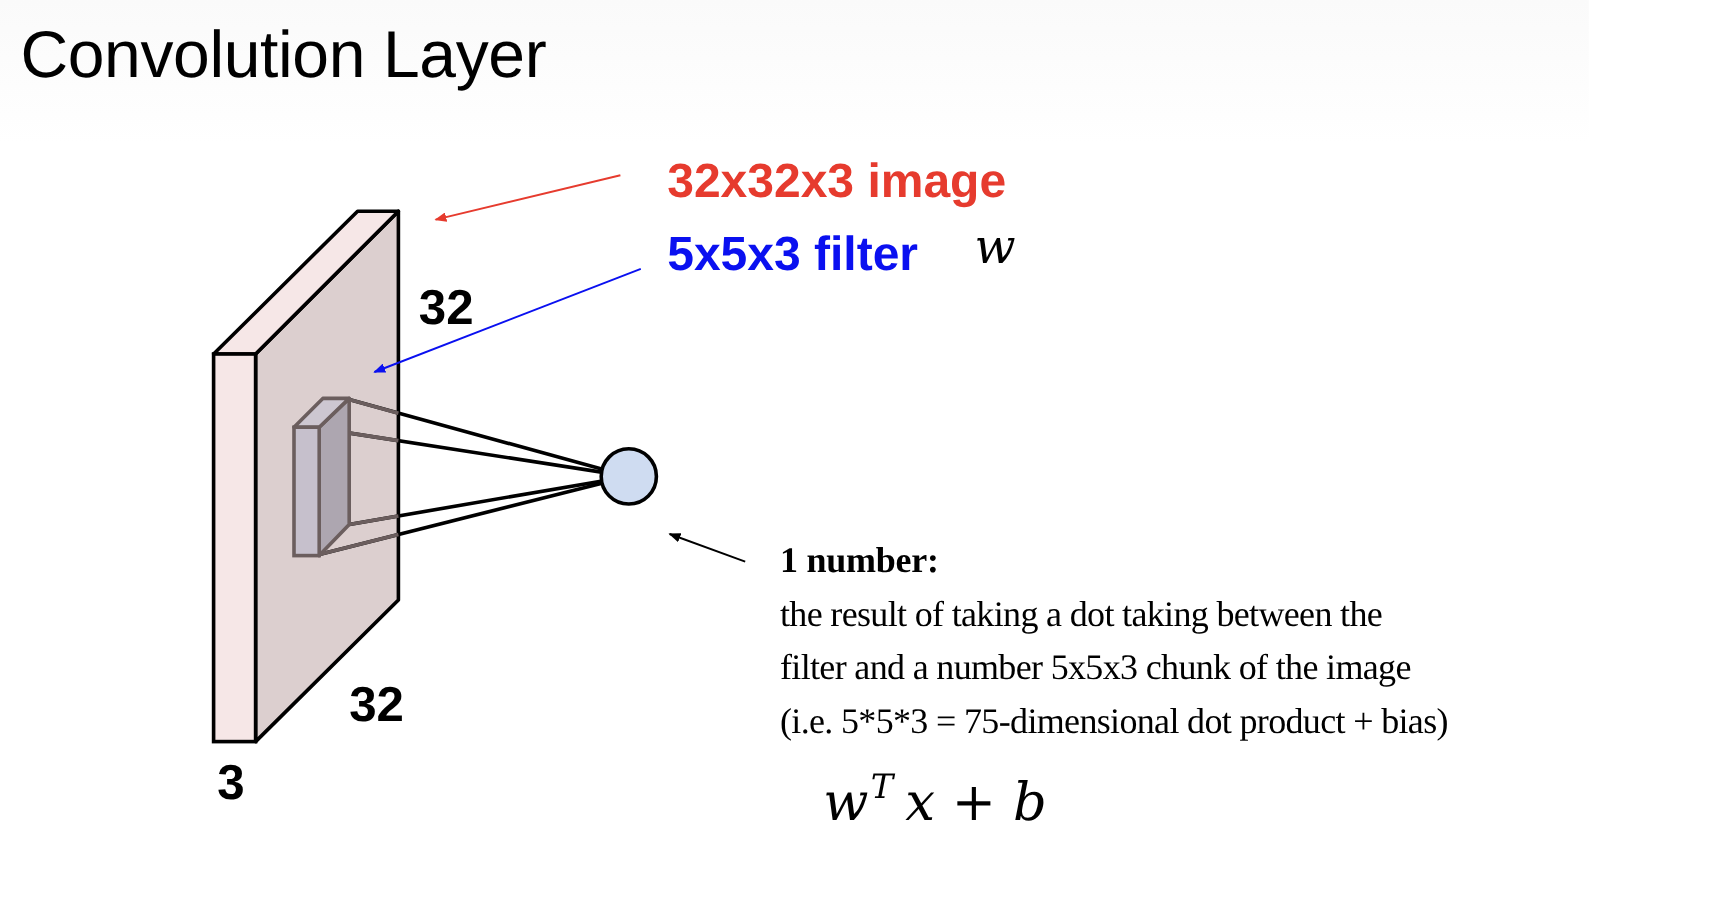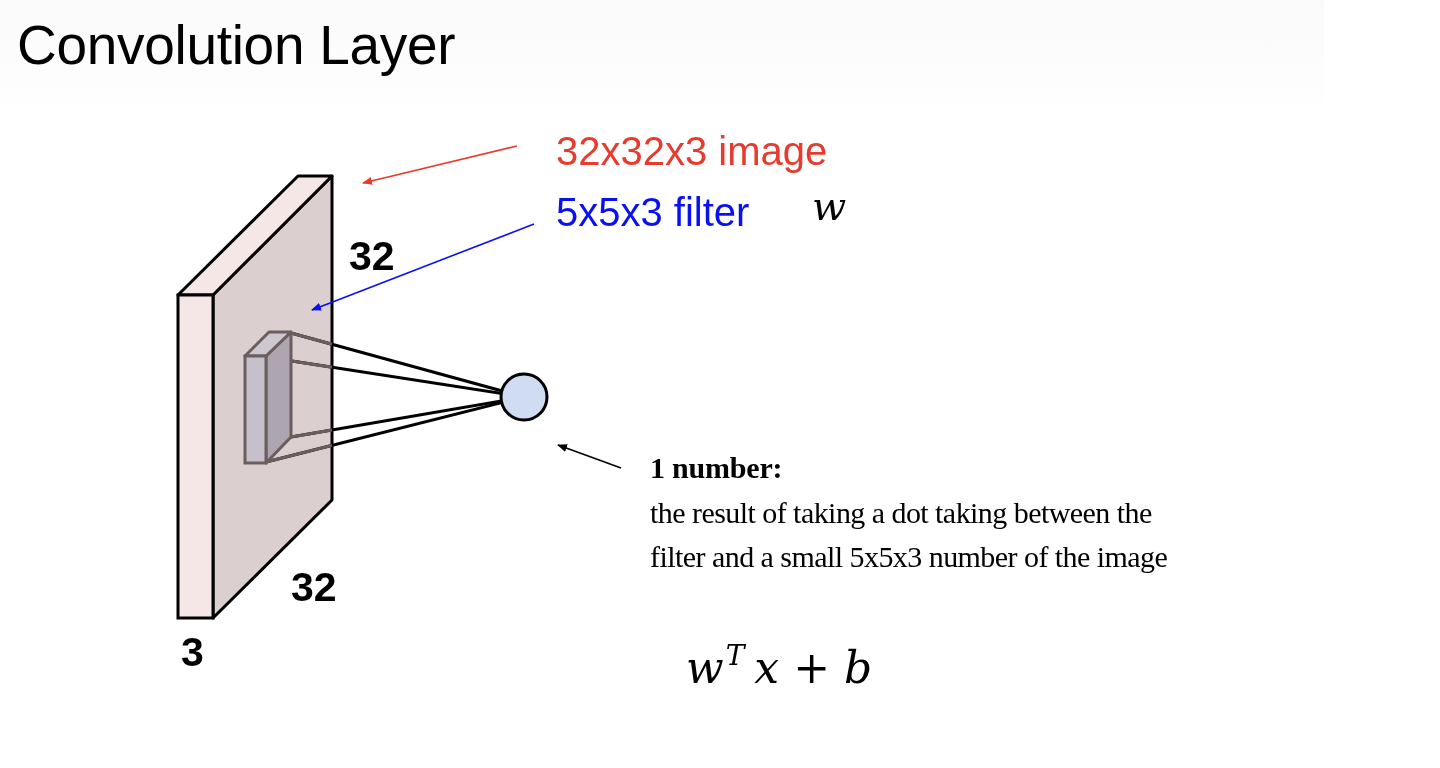--- a/index.html
+++ b/index.html
@@ -32,20 +32,21 @@
     font-size: 41px;
     color: #000;
     line-height: 1;
     font-weight: bold;
   }
   .caption {
     position: absolute;
     font-size: 40px;
     line-height: 1;
     white-space: nowrap;
+    font-weight: bold;
   }
   .caption-red { left: 556px; top: 131px; }
   .caption-blue { left: 556px; top: 192px; }
   .math-w {
     position: absolute;
     left: 812px; top: 186px;
     font-family: "DejaVu Serif", "Liberation Serif", serif;
     font-style: italic;
     font-size: 40px;
     color: #000;
@@ -130,20 +131,21 @@
   <div class="lbl" style="left:291px; top:567px;">32</div>
   <div class="lbl" style="left:181px; top:632px;">3</div>
 
   <div class="caption caption-red" style="color:#e63b2e;">32x32x3 image</div>
   <div class="caption caption-blue" style="color:#0a10f0;">5x5x3 filter</div>
   <div class="math-w">w</div>
 
   <div class="desc">
     <div class="head">1 number:</div>
     <div>the result of taking a dot taking between the</div>
-    <div>filter and a small 5x5x3 number of the image</div>
+    <div>filter and a number 5x5x3 chunk of the image</div>
+    <div>(i.e. 5*5*3 = 75-dimensional dot product + bias)</div>
   </div>
 
   <div class="formula">
     <span class="it">w</span><sup>T</sup><span class="it">x</span><span class="op">+</span><span class="it">b</span>
   </div>
 
 </div>
 
 </body></html>

